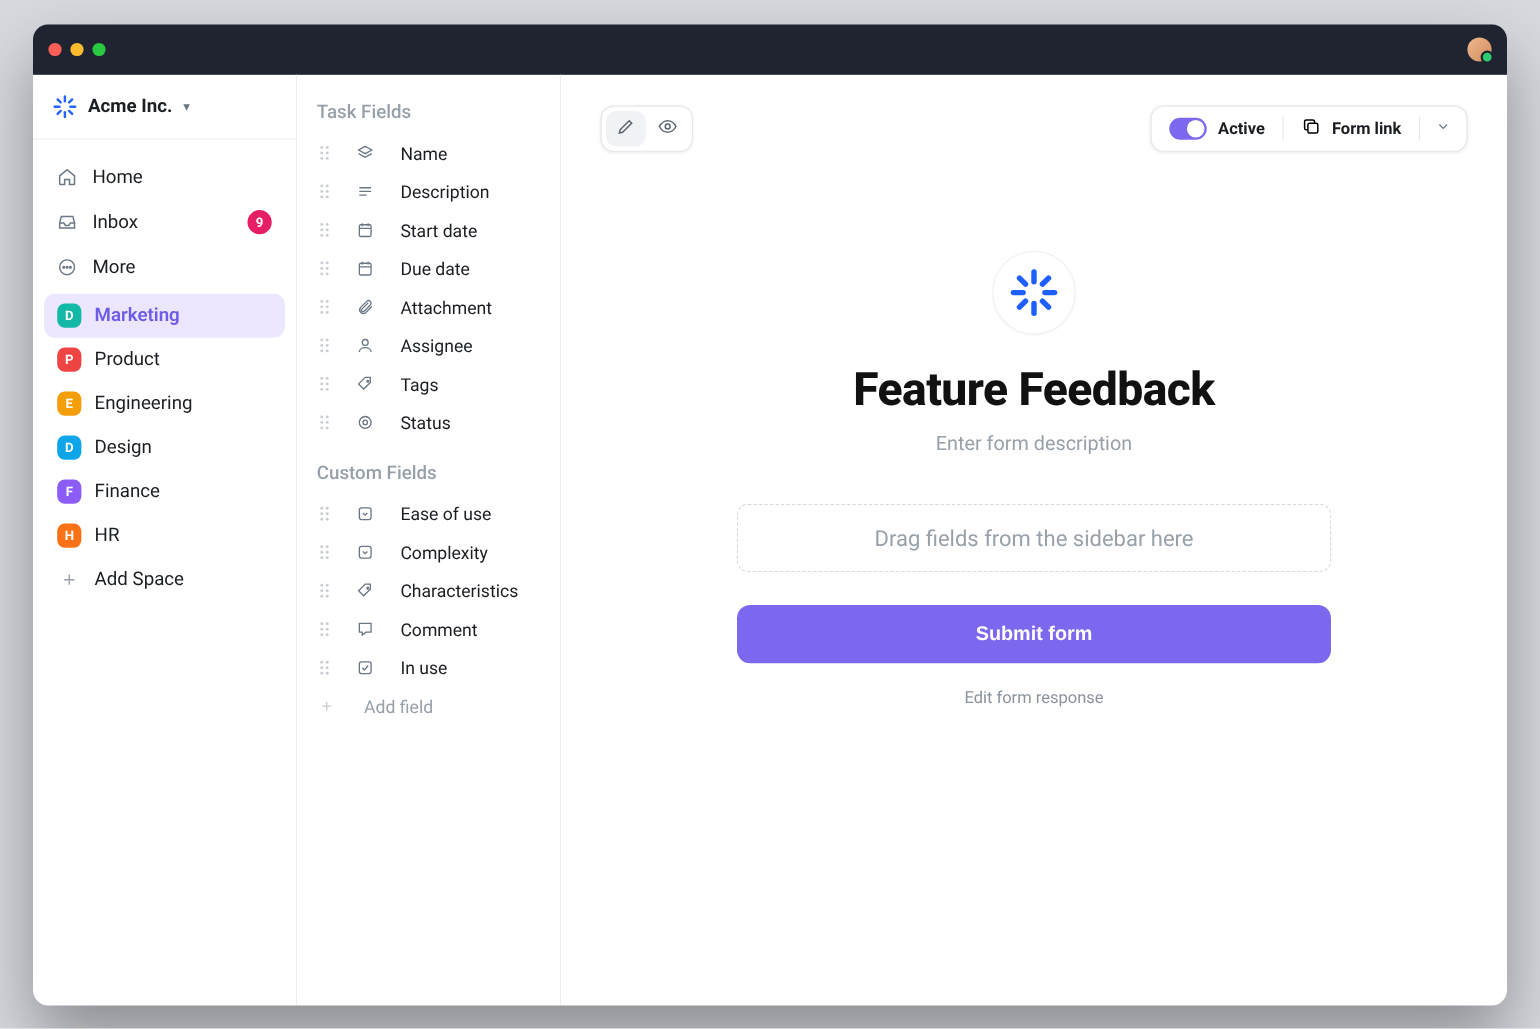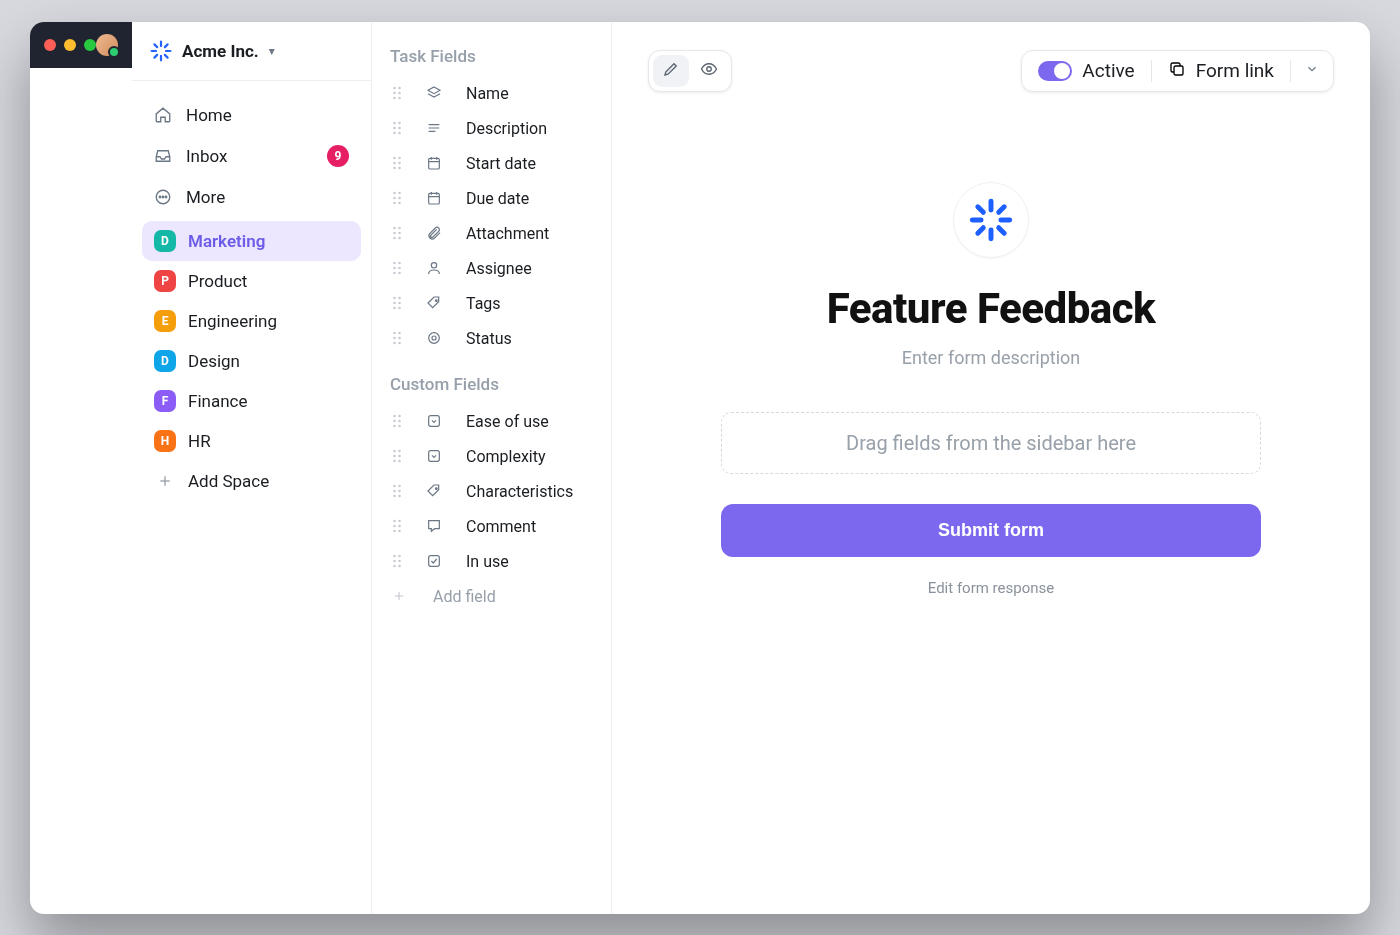--- a/index.html
+++ b/index.html
@@ -21,21 +21,21 @@
   *{box-sizing:border-box;-webkit-font-smoothing:antialiased}
   html,body{margin:0;padding:0;height:100%}
   body{
     font-family:-apple-system,BlinkMacSystemFont,"Segoe UI",Roboto,Helvetica,Arial,sans-serif;
     background:#d7d9df;
     display:flex;align-items:center;justify-content:center;
   }
   .window{
     width:1340px;height:892px;background:var(--bg);
     border-radius:14px;overflow:hidden;box-shadow:0 30px 60px rgba(0,0,0,.35);
-    display:flex;flex-direction:row;
+    display:flex;flex-direction:column;
   }
   
   .titlebar{
     height:46px;background:var(--titlebar);display:flex;align-items:center;justify-content:space-between;
     padding:0 14px;
   }
   .traffic{display:flex;gap:8px}
   .dot{width:12px;height:12px;border-radius:50%}
   .dot.red{background:#ff5f57}.dot.yellow{background:#febc2e}.dot.green{background:#28c840}
   .avatar{width:22px;height:22px;border-radius:50%;background:linear-gradient(135deg,#f0b98e,#d08c5e);position:relative}
@@ -95,21 +95,21 @@
   .status-pill{
     position:absolute;top:28px;right:36px;display:flex;align-items:center;
     border:1px solid var(--pill-border);border-radius:12px;box-shadow:var(--shadow);background:#fff;height:42px;
   }
   .pill-part{display:flex;align-items:center;gap:10px;padding:0 16px;height:100%;cursor:pointer}
   .pill-divider{width:1px;height:22px;background:var(--pill-border)}
   .switch{
     width:34px;height:20px;background:var(--purple);border-radius:10px;position:relative;
   }
   .switch::after{content:"";position:absolute;right:2px;top:2px;width:16px;height:16px;background:#fff;border-radius:50%}
-  .pill-text{font-size:19px;color:var(--text);font-weight:400}
+  .pill-text{font-size:15px;color:var(--text);font-weight:700}
   .pill-chev{padding:0 14px;color:var(--muted2)}
 
   .form-area{
     margin:90px auto 0;max-width:640px;display:flex;flex-direction:column;align-items:center;gap:16px;
   }
   .logo-circle{
     width:76px;height:76px;border-radius:50%;border:1px solid #eef0f3;display:flex;align-items:center;justify-content:center;
     box-shadow:0 1px 2px rgba(0,0,0,.05);
   }
   .form-title{font-size:42px;font-weight:800;letter-spacing:-.5px;color:#111;margin:10px 0 0;text-align:center}

